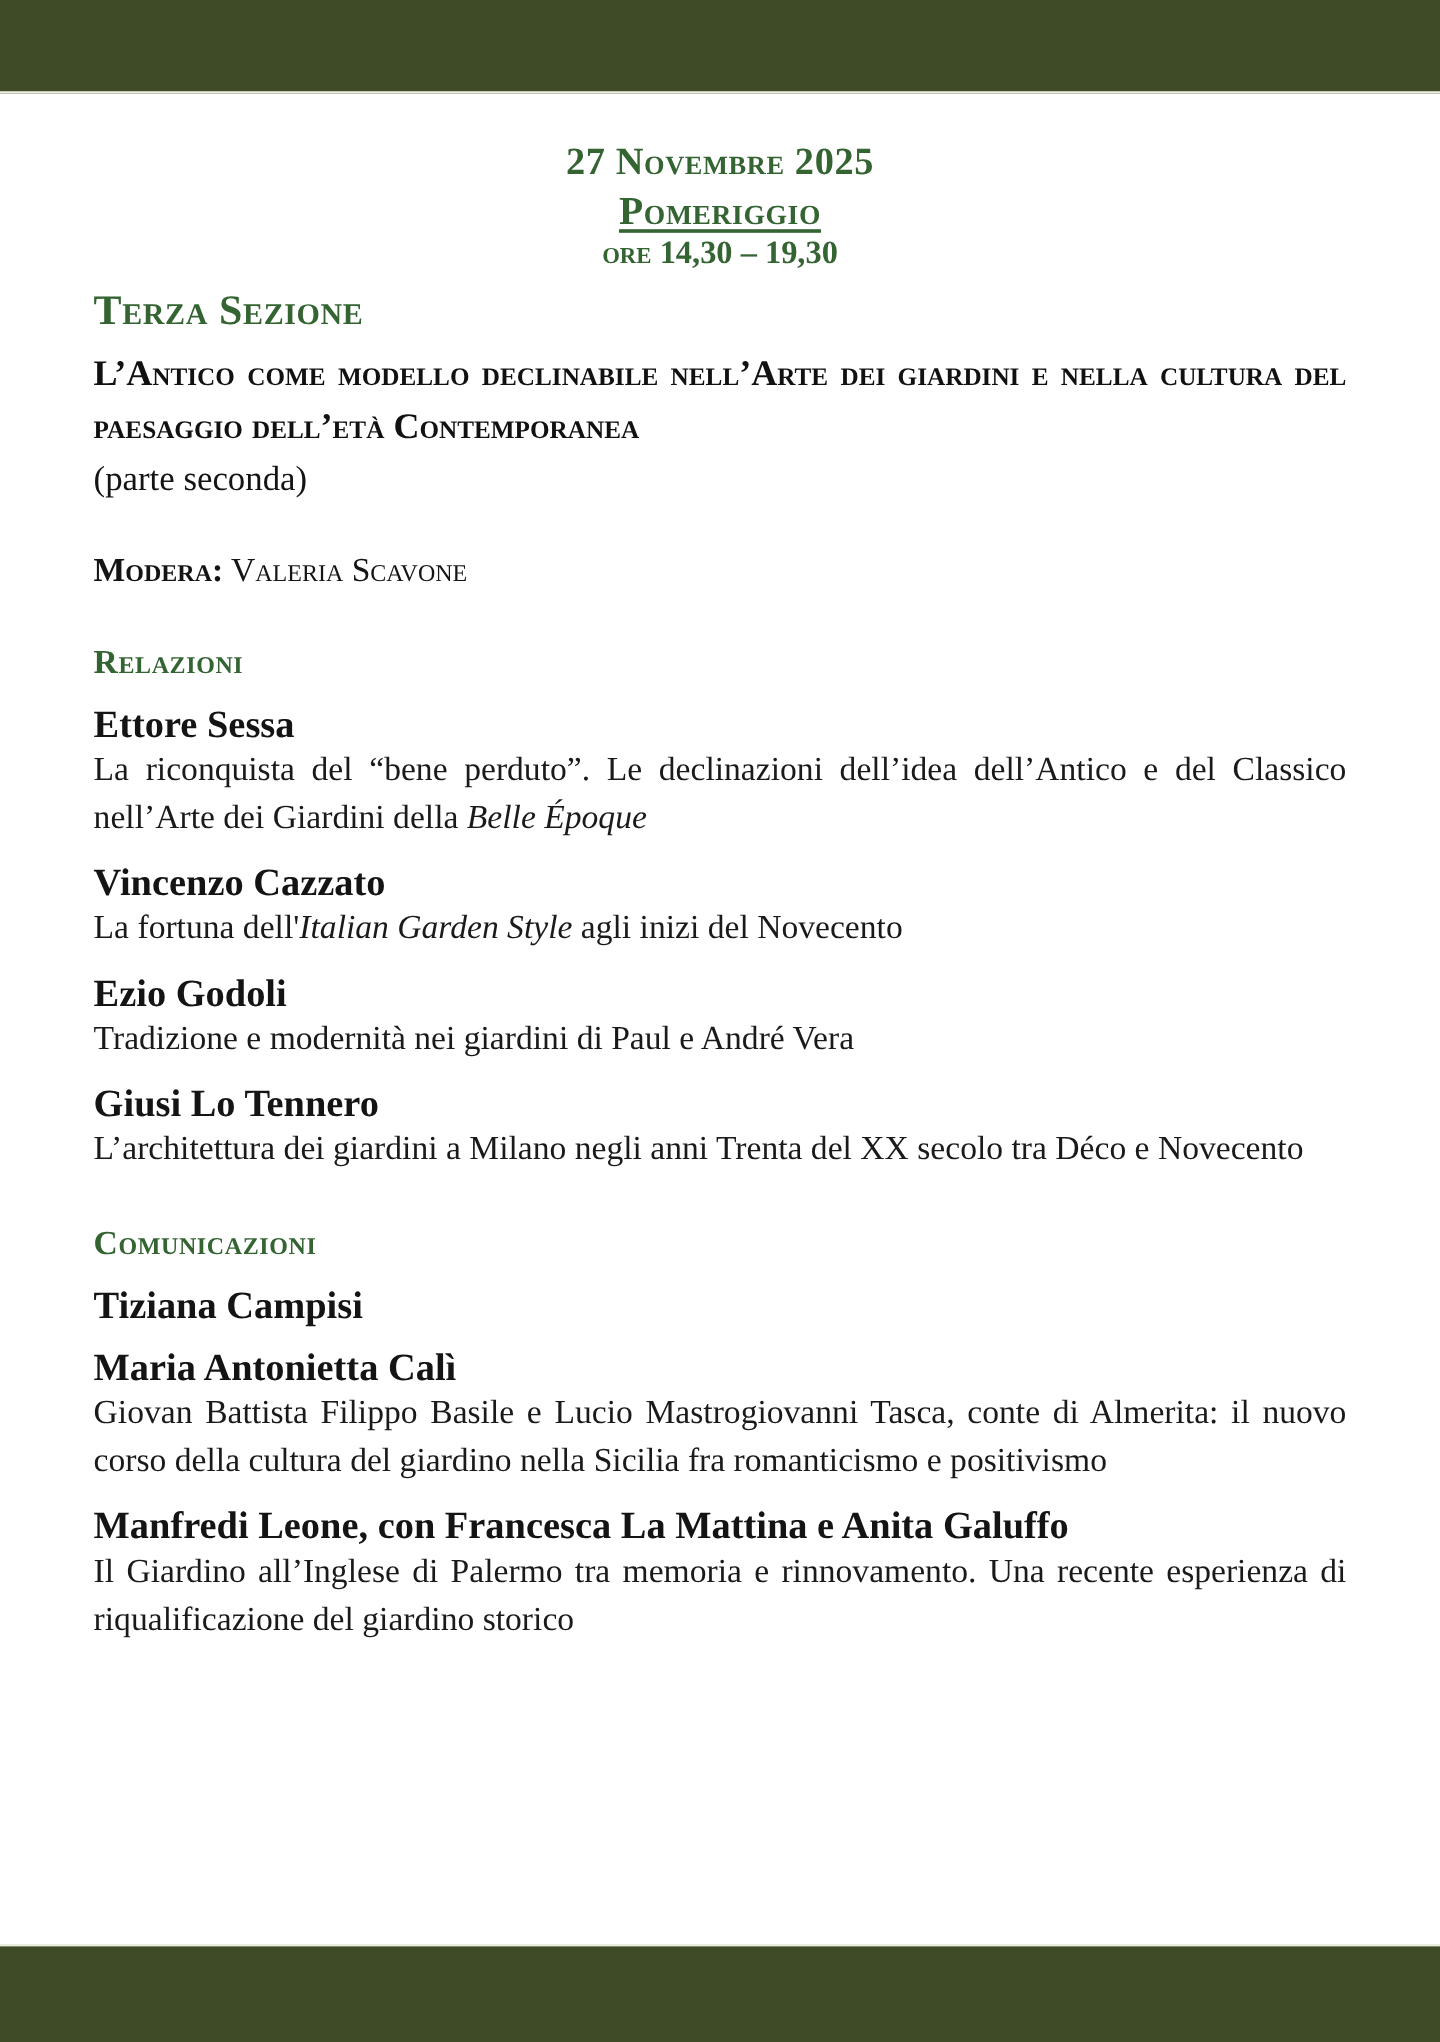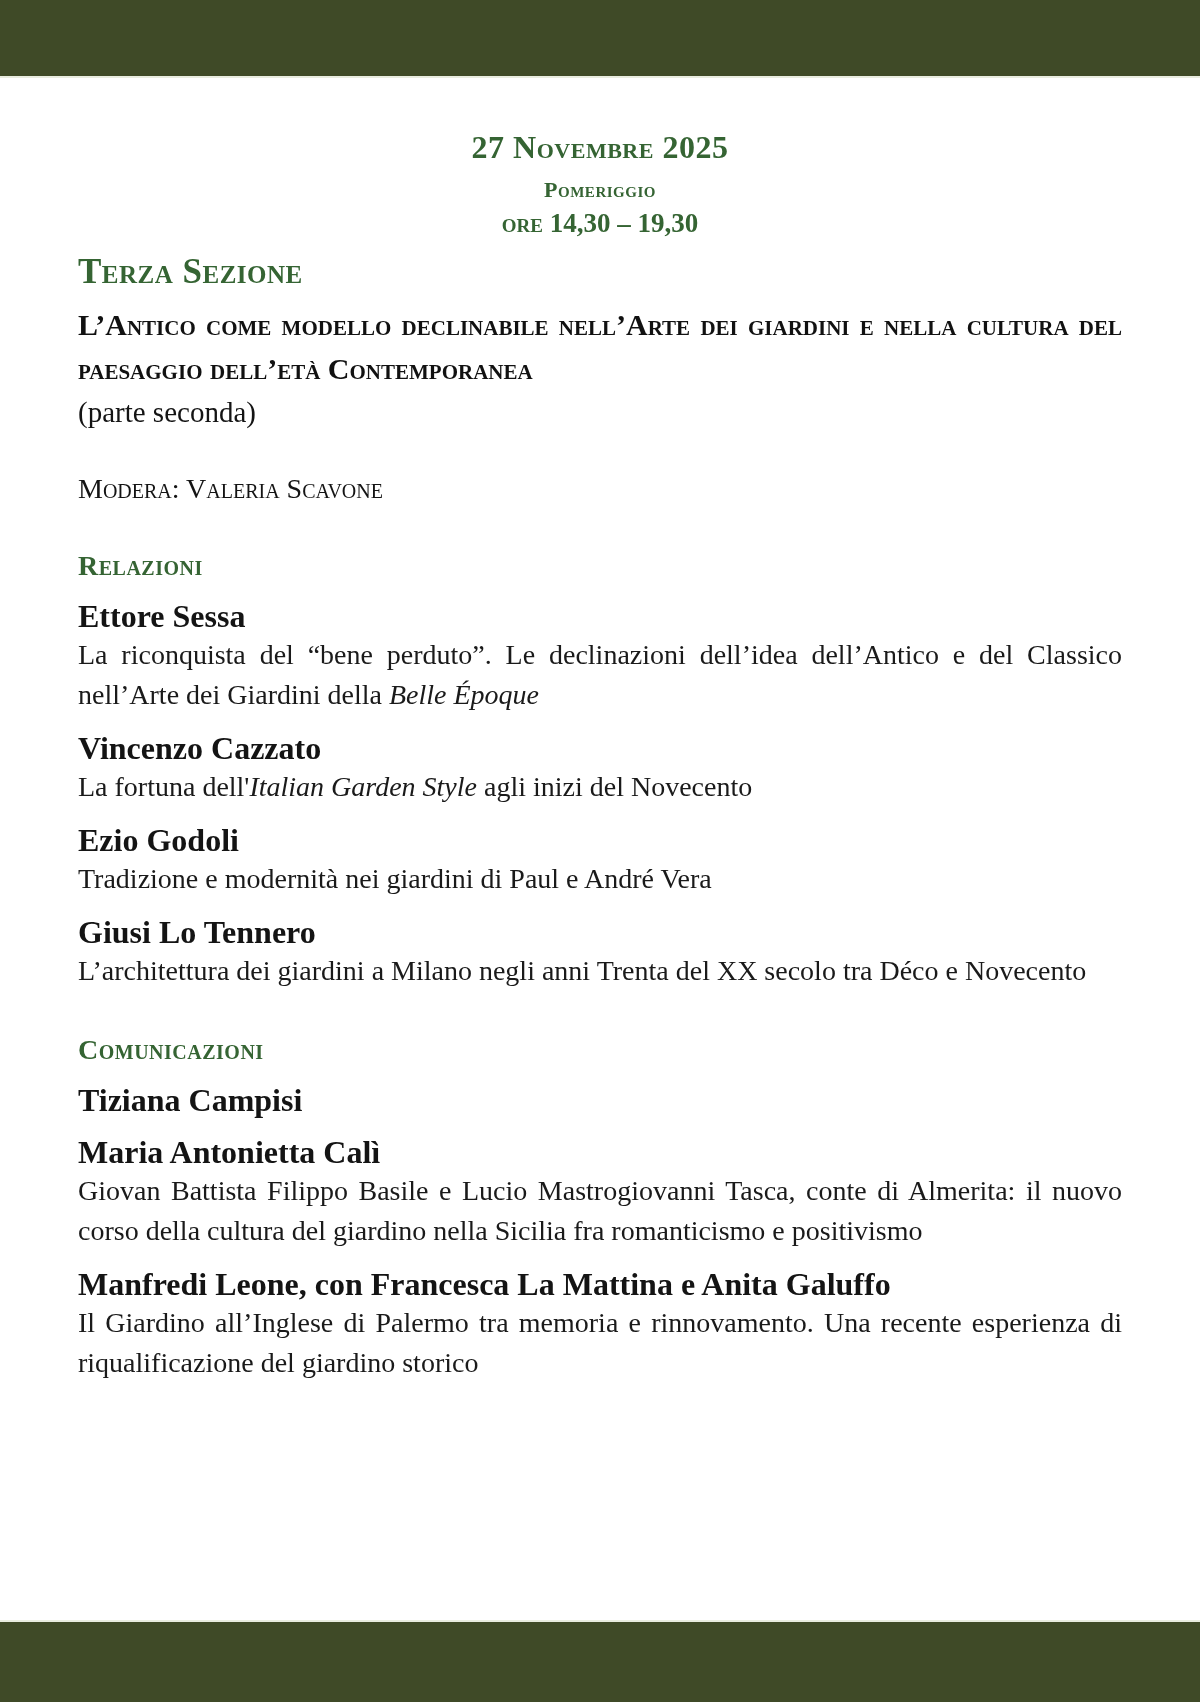--- a/index.html
+++ b/index.html
@@ -21,44 +21,45 @@
     position: absolute;
     left: 0;
     width: 100%;
     background: #3f4a27;
   }
   .bar.top { top: 0; height: 76px; border-bottom: 2px solid #e9ecdf; }
   .bar.bottom { bottom: 0; height: 80px; border-top: 2px solid #e9ecdf; }
 
   .content {
     position: absolute;
-    top: 93px;
+    top: 80px;
     left: 0;
     width: 100%;
     box-sizing: border-box;
     padding: 34px 78px 0 78px;
   }
 
   .sc { font-variant: small-caps; }
   .green { color: #356433; }
-  .bold { font-weight: 400; }
+  .bold { font-weight: 700; }
 
   .header-block { text-align: center; }
   .date {
     font-size: 32px;
     font-weight: 700;
     line-height: 40px;
     letter-spacing: 0.5px;
   }
   .period {
     display: inline-block;
-    font-size: 22px;
+    font-size: 33px;
     font-weight: 700;
     line-height: 34px;
     margin-top: 6px;
+    text-decoration: underline;
     text-underline-offset: 4px;
     letter-spacing: 0.5px;
   }
   .hours-top {
     font-size: 27px;
     font-weight: 700;
     line-height: 32px;
   }
 
   .section-name {

